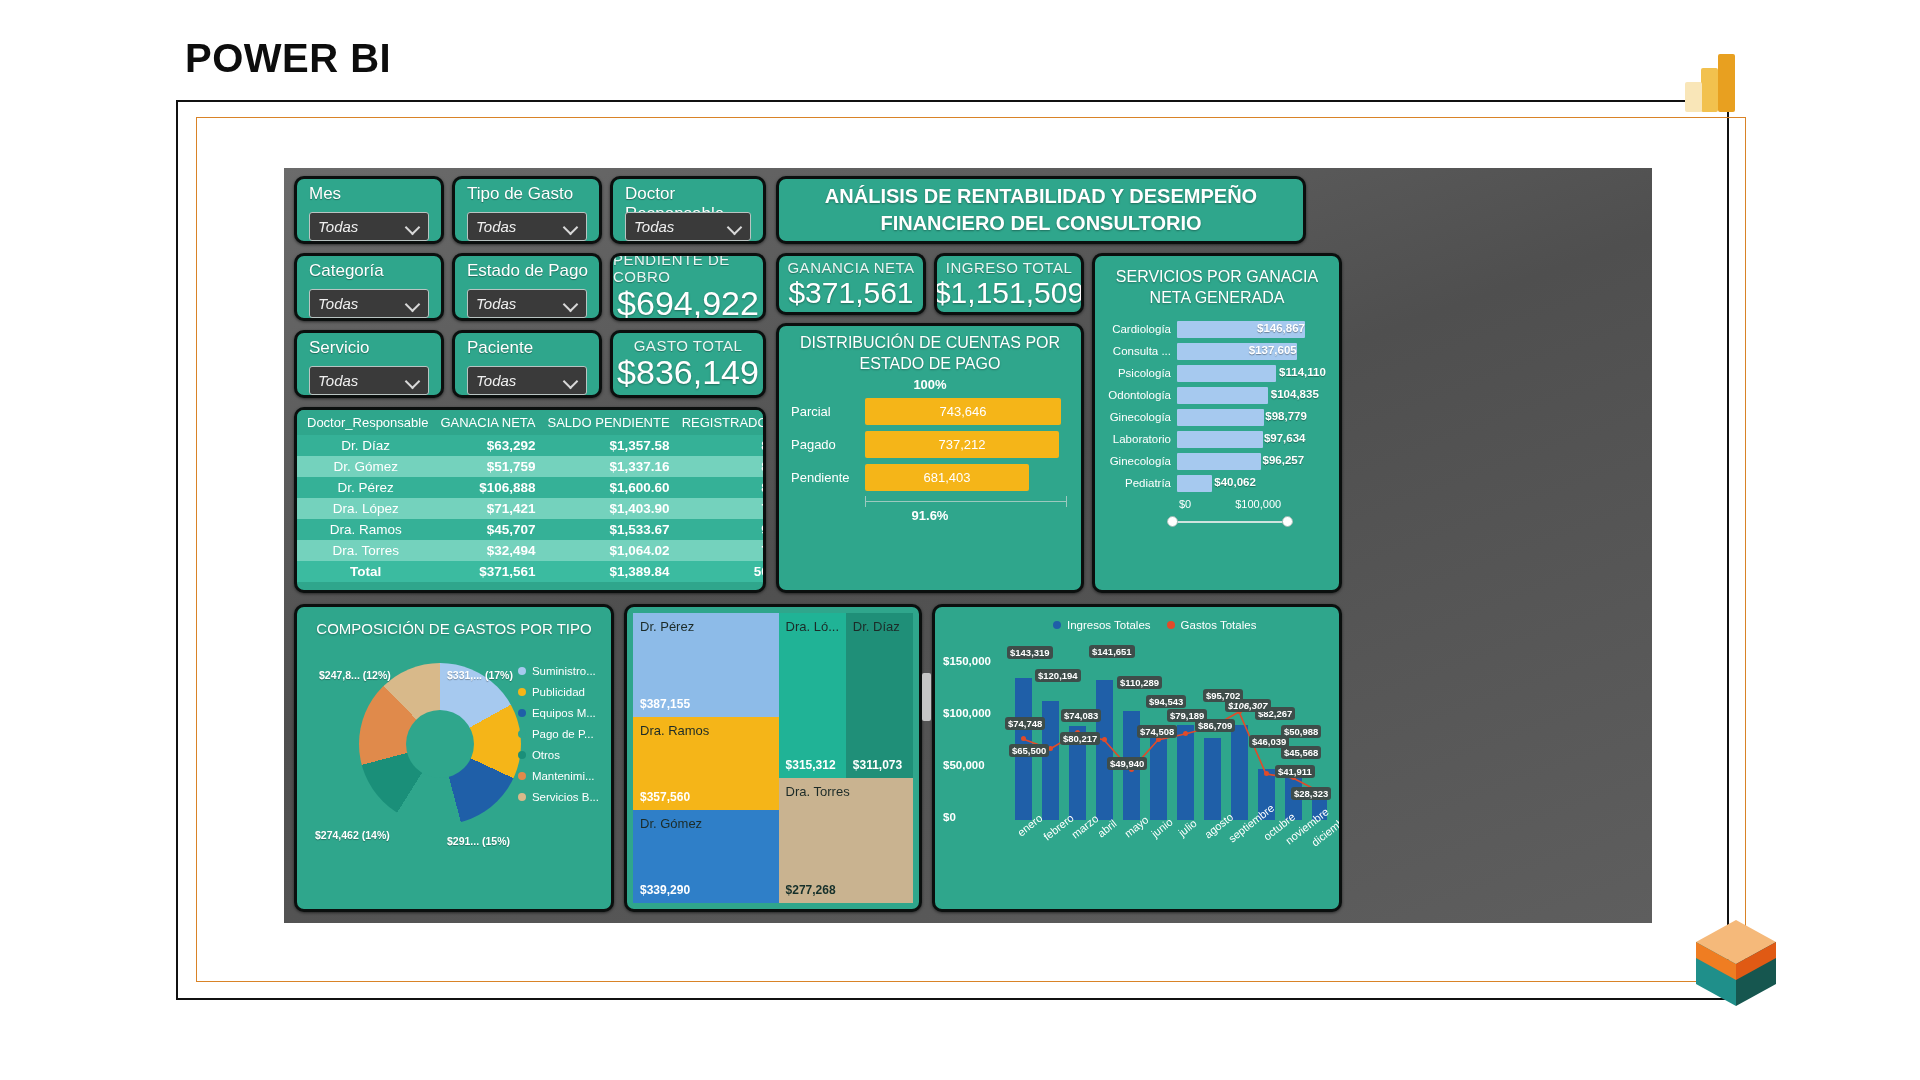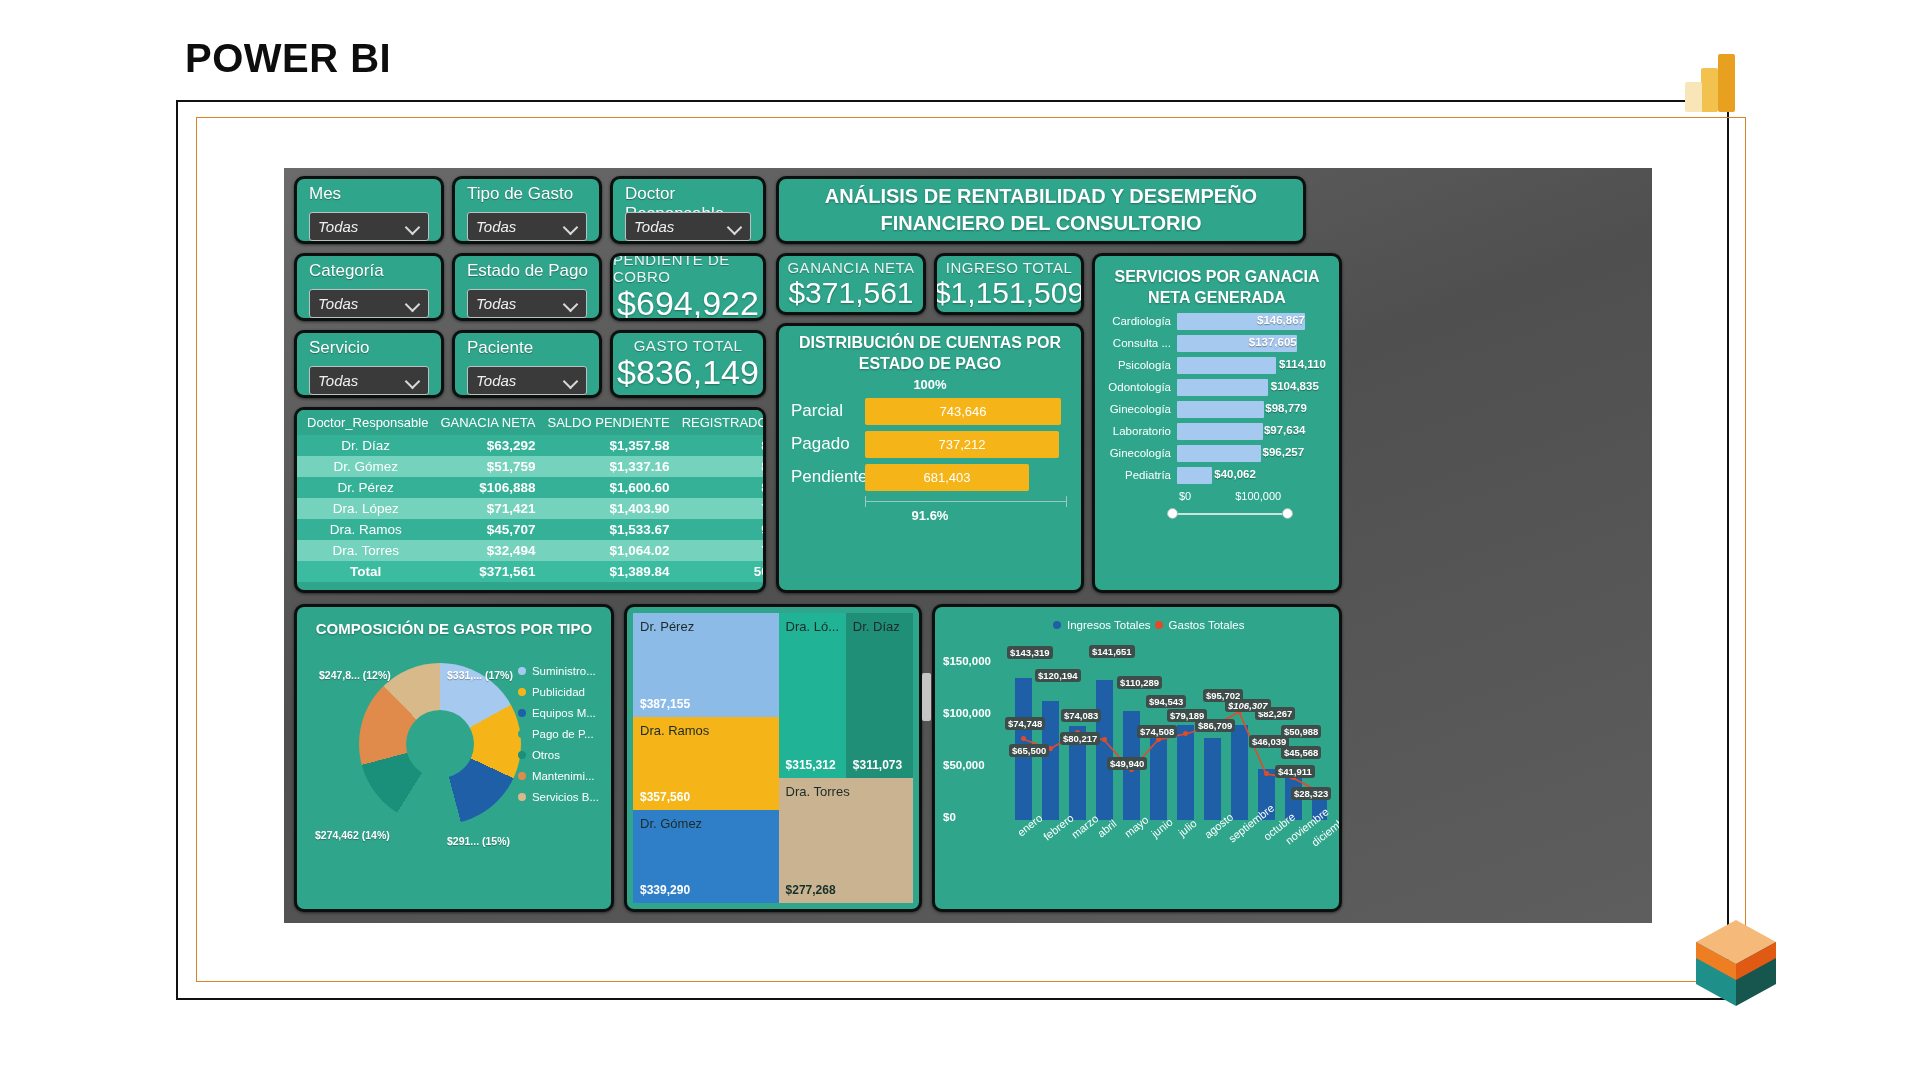--- a/index.html
+++ b/index.html
@@ -115,27 +115,27 @@
     font-size: 13.5px; color: #ffffff; font-weight: bold;
     padding: 3px 6px; text-align: right; white-space: nowrap;
   }
   table.matrix td.name { font-weight: normal; text-align: center; }
   table.matrix tr.r-odd td { background: #35b197; }
   table.matrix tr.r-even td { background: #74d2bd; }
   table.matrix tr.r-total td { background: #3bbba0; }
 
   
   .panel-title {
-    font-size: 16px; font-weight: bold; color: #ffffff; text-align: center;
+    font-size: 16px; font-weight: normal; color: #ffffff; text-align: center;
     line-height: 1.3; padding: 7px 10px 2px;
     text-shadow: 0 1px 2px rgba(0,0,0,.3);
   }
   .funnel-pct { font-size: 13px; font-weight: bold; color: #ffffff; text-align: center; }
   .funnel-row { display: flex; align-items: center; margin: 6px 12px 0 12px; }
-  .funnel-label { width: 74px; font-size: 17px; color: #ffffff; }
+  .funnel-label { width: 74px; font-size: 13px; color: #ffffff; }
   .funnel-bar {
     height: 27px; background: #f5b518; border-radius: 2px;
     display: flex; align-items: center; justify-content: center;
     font-size: 13px; color: #ffffff;
   }
   .funnel-axis {
     margin: 10px 14px 2px 86px; height: 1px; background: #9cc9bf; position: relative;
   }
   .funnel-axis::before, .funnel-axis::after {
     content: ""; position: absolute; top: -5px; width: 1px; height: 11px; background: #9cc9bf;
@@ -183,21 +183,21 @@
   .legend-dot { width: 8px; height: 8px; border-radius: 50%; margin-right: 6px; }
   .legend-text { font-size: 11.5px; color: #ffffff; white-space: nowrap; }
 
   
   .tm-cell { position: absolute; overflow: hidden; }
   .tm-name { position: absolute; left: 7px; top: 6px; font-size: 13px; color: #1c2b28; }
   .tm-val { position: absolute; left: 7px; bottom: 6px; font-size: 12px; font-weight: bold; color: #ffffff; }
   .tm-val.dark { color: #16302a; }
 
   
-  .combo-legend { position: absolute; left: 118px; top: 12px; display: flex; gap: 4px; }
+  .combo-legend { position: absolute; left: 118px; top: 12px; display: flex; gap: 16px; }
   .combo-legend .legend-item { margin: 0; }
   .cc-yaxis { position: absolute; left: 8px; font-size: 11.5px; font-weight: bold; color: #ffffff; }
   .cc-bar { position: absolute; bottom: 0; background: #1f5fa8; }
   .cc-dot { position: absolute; width: 5px; height: 5px; border-radius: 50%; background: #e04b2a; }
   .cc-lbl {
     position: absolute; font-size: 9.5px; font-weight: bold; color: #ffffff;
     background: #3e4d4a; border-radius: 3px; padding: 1px 3px; white-space: nowrap;
   }
   .cc-xlbl {
     position: absolute; font-size: 11px; color: #ffffff; white-space: nowrap;
@@ -388,21 +388,21 @@
       </div>
     </div>
 
     <div class="funnel-axis"></div>
     <div class="funnel-pct" style="margin-top:6px">91.6%</div>
   </div>
 
   <div class="card" style="left:808px;top:85px;width:250px;height:340px;padding-top:4px;">
     <div class="panel-title">SERVICIOS POR GANACIA NETA GENERADA</div>
 
-    <div style="padding-right:24px">
+    <div style="margin-top:8px;padding-right:24px">
       <div class="hb-row">
         <div class="hb-label">Cardiología</div>
         <div class="hb-track">
             <div class="hb-fill" style="width:93%"></div>
           <div class="hb-val" style="left:58%">$146,867</div>
           </div>
       </div>
       <div class="hb-row">
         <div class="hb-label">Consulta ...</div>
         <div class="hb-track">

